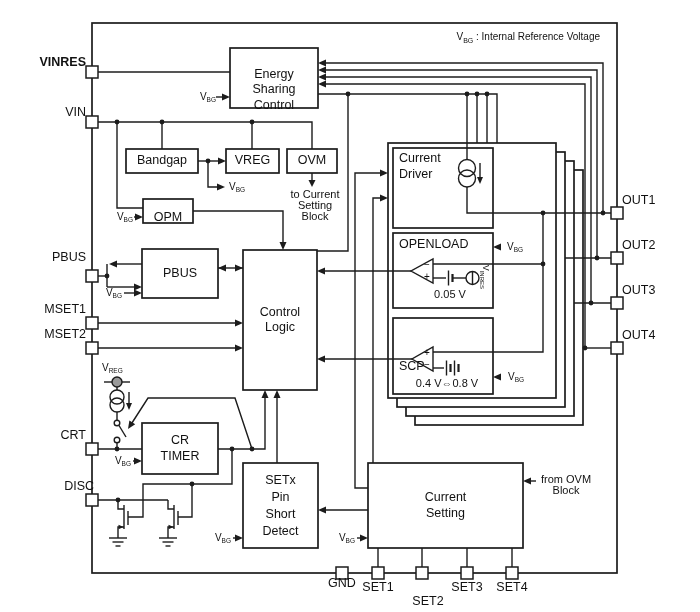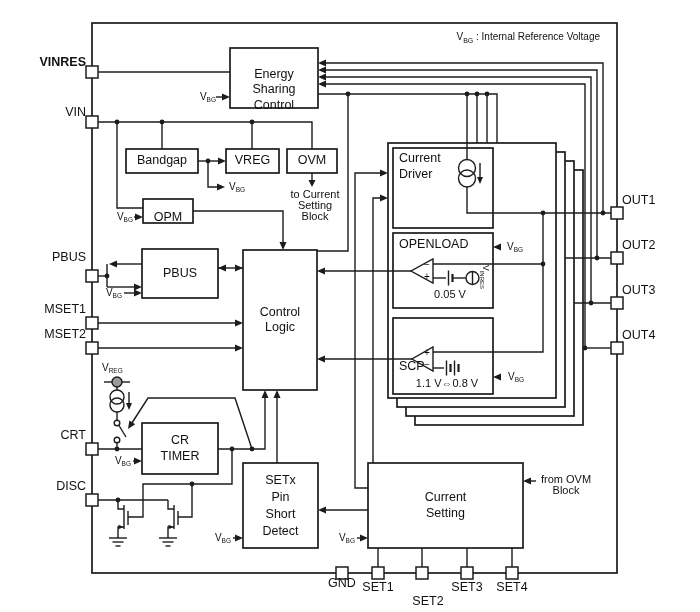--- a/index.html
+++ b/index.html
@@ -267,21 +267,21 @@
 </svg>
 
 <div class="lbl note r" style="left:430px;top:30px;width:170px;"><span>V</span><sub>BG</sub><span> : Internal Reference Voltage</span></div>
 
 <div class="lbl r" style="left:28px;top:55px;width:58px;font-weight:bold;">VINRES</div>
 <div class="lbl r" style="left:50px;top:105px;width:36px;">VIN</div>
 <div class="lbl r" style="left:44px;top:250px;width:42px;">PBUS</div>
 <div class="lbl r" style="left:38px;top:302px;width:48px;">MSET1</div>
 <div class="lbl r" style="left:38px;top:327px;width:48px;">MSET2</div>
 <div class="lbl r" style="left:52px;top:428px;width:34px;">CRT</div>
-<div class="lbl r" style="left:48px;top:479px;width:38px;">DISC</div>
+<div class="lbl r" style="left:56px;top:479px;width:38px;">DISC</div>
 
 <div class="lbl" style="left:622px;top:193px;">OUT1</div>
 <div class="lbl" style="left:622px;top:238px;">OUT2</div>
 <div class="lbl" style="left:622px;top:283px;">OUT3</div>
 <div class="lbl" style="left:622px;top:328px;">OUT4</div>
 
 <div class="lbl c" style="left:320px;top:576px;width:44px;">GND</div>
 <div class="lbl c" style="left:356px;top:580px;width:44px;">SET1</div>
 <div class="lbl c" style="left:400px;top:594px;width:44px;margin-left:6px;">SET2</div>
 <div class="lbl c" style="left:445px;top:580px;width:44px;">SET3</div>
@@ -325,21 +325,21 @@
 <div class="lbl sm c" style="left:289px;top:189px;width:52px;white-space:normal;">
   <div>to Current</div>
   <div>Setting</div>
   <div>Block</div>
 </div>
 <div class="lbl sm c" style="left:538px;top:474px;width:56px;white-space:normal;">
   <div>from OVM</div>
   <div>Block</div>
 </div>
 <div class="lbl sm c" style="left:430px;top:289px;width:40px;">0.05 V</div>
-<div class="lbl sm c" style="left:405px;top:378px;width:84px;">1.1 V⇔0.8 V</div>
+<div class="lbl sm c" style="left:405px;top:378px;width:84px;">0.4 V⇔0.8 V</div>
 
 <div class="sign" style="left:422px;top:260px;">−</div>
 <div class="sign" style="left:422px;top:272px;">+</div>
 <div class="sign" style="left:422px;top:348px;">+</div>
 <div class="sign" style="left:422px;top:360px;">−</div>
 
 <div class="lbl vlab r" style="left:190px;top:91px;width:26px;"><span>V</span><sub>BG</sub></div>
 <div class="lbl vlab" style="left:229px;top:181px;width:26px;"><span>V</span><sub>BG</sub></div>
 <div class="lbl vlab r" style="left:107px;top:211px;width:26px;"><span>V</span><sub>BG</sub></div>
 <div class="lbl vlab r" style="left:96px;top:287px;width:26px;"><span>V</span><sub>BG</sub></div>

